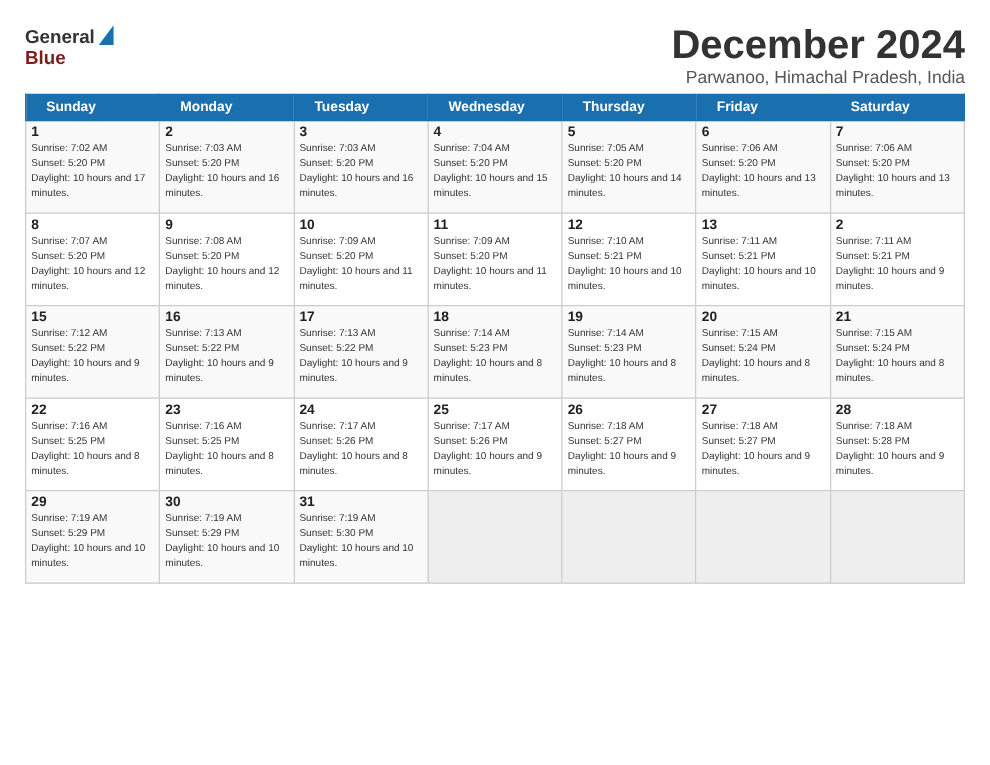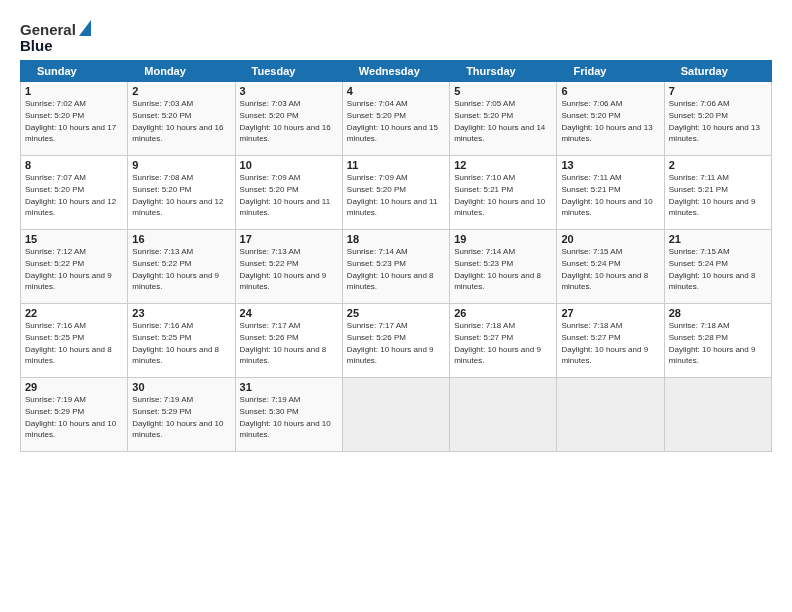--- a/index.html
+++ b/index.html
@@ -94,21 +94,25 @@
   <div class="header">
     <div class="logo">
       <div class="logo-row">
         <span style="font-size:15px;font-weight:bold;color:#333;">General</span>
         <span style="display:inline-block;margin-left:3px;margin-top:2px;">
           <svg width="12" height="16" viewBox="0 0 12 16">
               <polygon points="0,16 12,16 12,0" fill="#1a6faf"></polygon>
             </svg>
         </span>
       </div>
-      <span style="font-size:15px;font-weight:bold;color:#0f172a;margin-top:-3px;">Blue</span>
+      <span style="font-size:15px;font-weight:bold;color:#7f1d1d;margin-top:-3px;">Blue</span>
+    </div>
+    <div class="title-block">
+      <div class="cal-title">December 2024</div>
+      <div class="cal-subtitle">Parwanoo, Himachal Pradesh, India</div>
     </div>
   </div>
 
   <table>
     <thead>
       <tr>
         <th>Sunday</th>
         <th>Monday</th>
         <th>Tuesday</th>
         <th>Wednesday</th>

